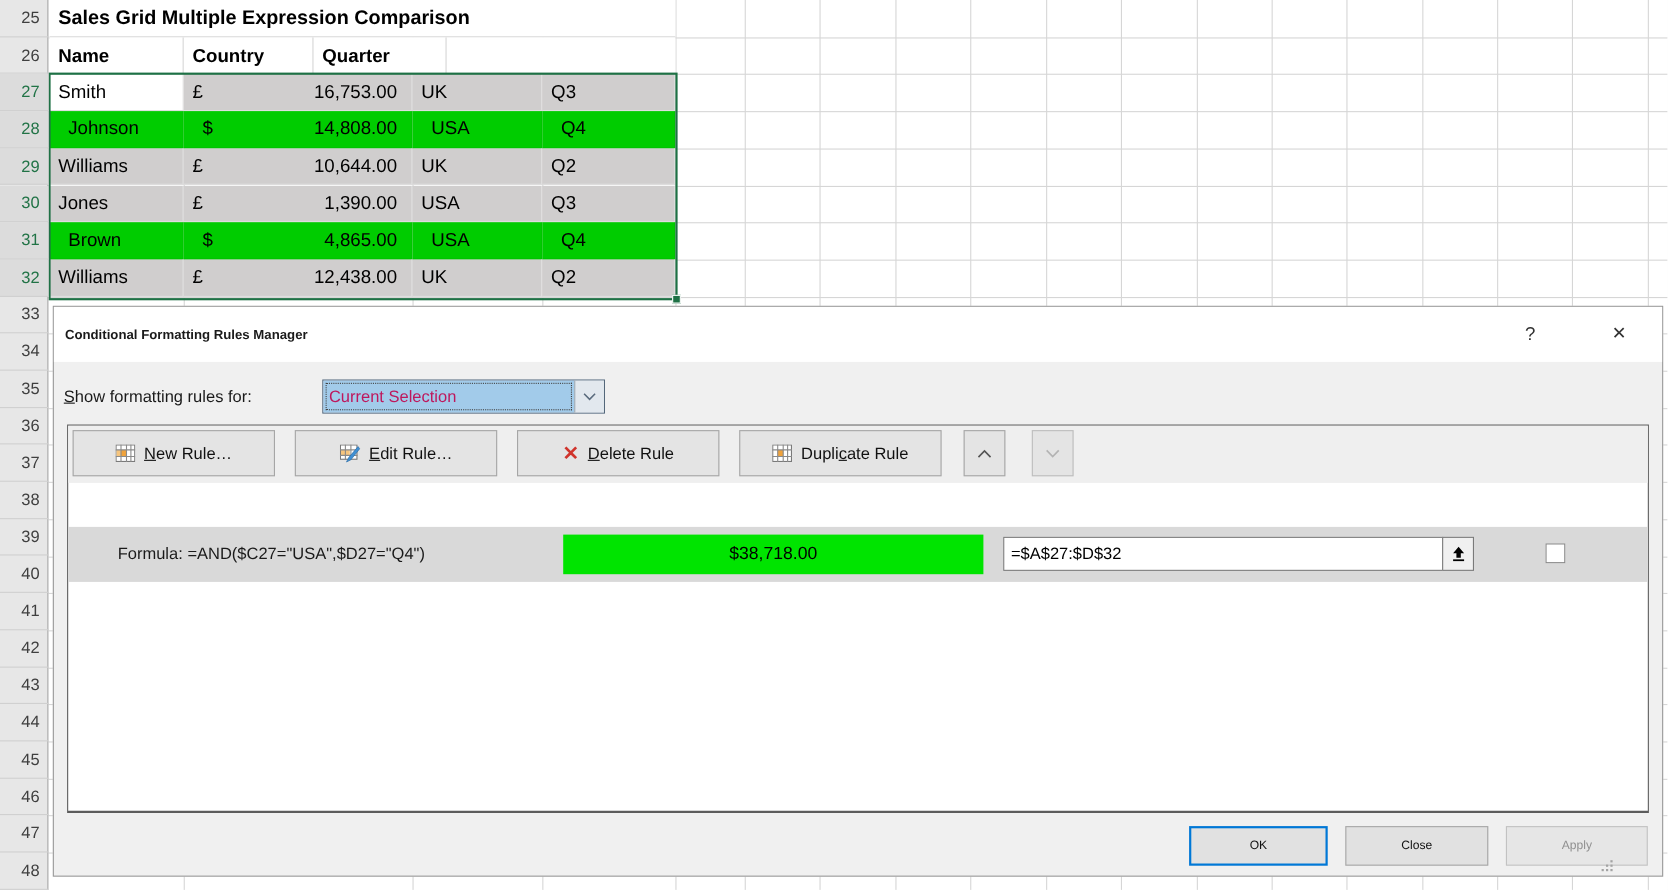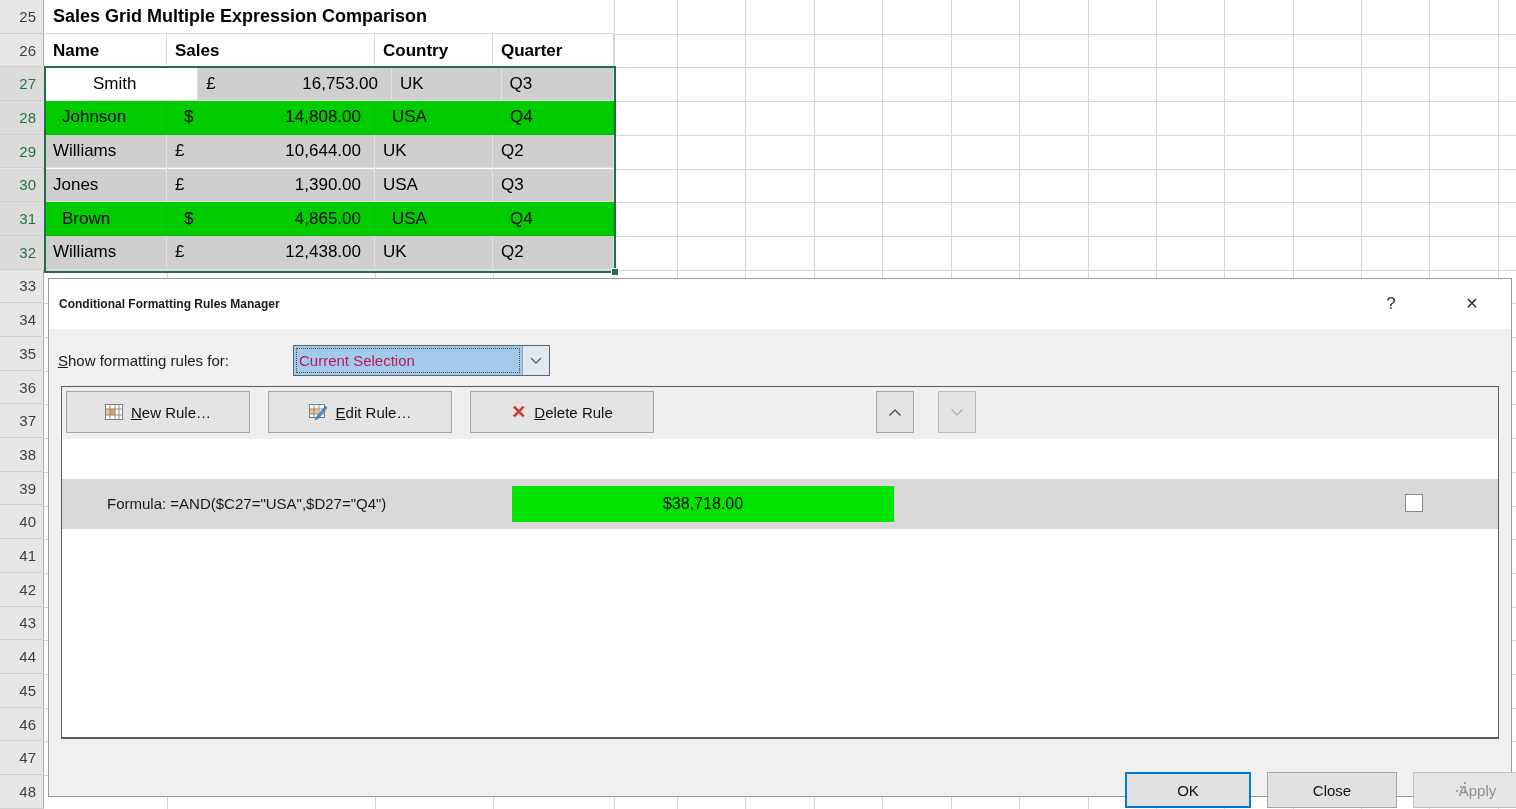--- a/index.html
+++ b/index.html
@@ -88,22 +88,22 @@
                  background:var(--swatch-green); display:flex; align-items:center; justify-content:center;
                  font-size:16px; font-weight:500; color:#000; }
   #applies-wrap { position:absolute; left:850px; top:9px; height:31px; display:flex; }
   #applies-input { width:400px; height:31px; border:1px solid #7a7a7a; background:#fff;
                    font-size:15px; padding-left:6px; font-family:"Liberation Sans",sans-serif; }
   #range-picker { width:29px; height:31px; margin-left:-1px; border:1px solid #7a7a7a;
                   background:#f0f0f0; display:flex; align-items:center; justify-content:center; }
   #stop-checkbox { position:absolute; left:1343px; top:15px; width:18px; height:18px;
                    background:#fff; border:1px solid #8a8a8a; }
 
-  .fbtn { position:absolute; top:493px; height:36px; background:#e1e1e1; border:1px solid #a6a6a6;
-          display:flex; align-items:center; justify-content:center; font-size:15px; color:#111;margin-left:44px; }
+  .fbtn { position:absolute; top:472px; height:36px; background:#e1e1e1; border:1px solid #a6a6a6;
+          display:flex; align-items:center; justify-content:center; font-size:11px; color:#111; }
   #btn-ok    { left:1032px; width:126px; border:2px solid var(--ok-border); }
   #btn-close2{ left:1174px; width:130px; }
   #btn-apply { left:1320px; width:129px; color:#8f8f8f; border-color:#c2c2c2; background:#e6e6e6; }
 
   #resize-grip { position:absolute; left:1404px; top:500px; width:14px; height:14px; }
 </style>
 </head>
 <body>
 
 <div id="stage">
@@ -149,27 +149,26 @@
       <div class="vline" style="left: 1293px;"></div>
       <div class="vline" style="left: 1361px;"></div>
       <div class="vline" style="left: 1429px;"></div>
       <div class="vline" style="left: 1498px;"></div>
     </div>
 
   <div class="sheet-row title-row">Sales Grid Multiple Expression Comparison</div>
 
   <div class="sheet-row colhead-row">
     <div class="cell" style="width:122px">Name</div>
-    <div class="cell" style="width:208px">Sales</div>
     <div class="cell" style="width:118px">Country</div>
     <div class="cell" style="width:121px">Quarter</div>
   </div>
 
   <div id="data-rows">
-      <div class="sheet-row data-row" style="left: 45px; top: 67.4px; width: 569px; height: 33.7px; padding-left: 40px;">
+      <div class="sheet-row data-row" style="left: 45px; top: 67.4px; width: 569px; height: 33.7px;">
         <div class="cell white" style="width: 122px;">Smith</div>
         <div class="cell gray sales" style="width: 208px;">
           <span>£</span>
           <span>16,753.00</span>
         </div>
         <div class="cell gray" style="width: 118px;">UK</div>
         <div class="cell gray" style="width: 121px;">Q3</div>
       </div>
       <div class="sheet-row data-row" style="left: 45px; top: 101.1px; width: 569px; height: 33.7px;">
         <div class="cell green" style="width: 122px;">Johnson</div>
@@ -295,37 +294,58 @@
             <path d="M16.5 2 L8 12 L6 16 L10 14 L18 4 Z" fill="#3f8fd2" stroke="#2a6da8" stroke-width="0.6"></path>
           </svg>
           <span><span></span><span class="ak">E</span><span>dit Rule…</span></span>
         </div>
 
         <div class="tbtn" id="btn-delete">
           <span class="del-x">✕</span>
           <span><span></span><span class="ak">D</span><span>elete Rule</span></span>
         </div>
 
+        <div class="tbtn" id="btn-dup">
+          <svg width="18" height="16" viewBox="0 0 18 16">
+            <rect x="0.5" y="0.5" width="17" height="15" fill="#fff" stroke="#7a7a7a"></rect>
+            <rect x="5" y="5" width="5" height="6" fill="#f0a33c"></rect>
+            <line x1="0" y1="5" x2="18" y2="5" stroke="#8a8a8a"></line>
+              <line x1="0" y1="11" x2="18" y2="11" stroke="#8a8a8a"></line>
+            <line x1="5" y1="0" x2="5" y2="16" stroke="#8a8a8a"></line>
+              <line x1="10" y1="0" x2="10" y2="16" stroke="#8a8a8a"></line>
+              <line x1="14" y1="0" x2="14" y2="16" stroke="#8a8a8a"></line>
+          </svg>
+          <span><span>Dupli</span><span class="ak">c</span><span>ate Rule</span></span>
+        </div>
 
         <div class="tbtn" id="btn-up">
           <svg width="14" height="9" viewBox="0 0 14 9">
             <polyline points="1.5,7.5 7,2 12.5,7.5" fill="none" stroke="#555" stroke-width="1.5"></polyline>
           </svg>
         </div>
         <div class="tbtn" id="btn-down">
           <svg width="14" height="9" viewBox="0 0 14 9">
             <polyline points="1.5,1.5 7,7 12.5,1.5" fill="none" stroke="#b3b3b3" stroke-width="1.5"></polyline>
           </svg>
         </div>
       </div>
 
 
       <div id="rule-row">
         <div id="rule-text">Formula: =AND($C27="USA",$D27="Q4")</div>
         <div id="rule-swatch">$38,718.00</div>
+        <div id="applies-wrap">
+          <input id="applies-input" value="=$A$27:$D$32" style="">
+          <div id="range-picker">
+            <svg width="14" height="15" viewBox="0 0 14 15">
+              <path d="M7 1 L12 7 L9 7 L9 11 L5 11 L5 7 L2 7 Z" fill="#000"></path>
+              <rect x="2" y="12.5" width="10" height="1.6" fill="#000"></rect>
+            </svg>
+          </div>
+        </div>
         <div id="stop-checkbox"></div>
       </div>
     </div>
 
     <div class="fbtn" id="btn-ok">OK</div>
     <div class="fbtn" id="btn-close2">Close</div>
     <div class="fbtn" id="btn-apply">Apply</div>
 
     <svg id="resize-grip" width="14" height="14" viewBox="0 0 14 14">
       <rect x="11" y="3" width="2" height="2" fill="#a3a3a3"></rect>

